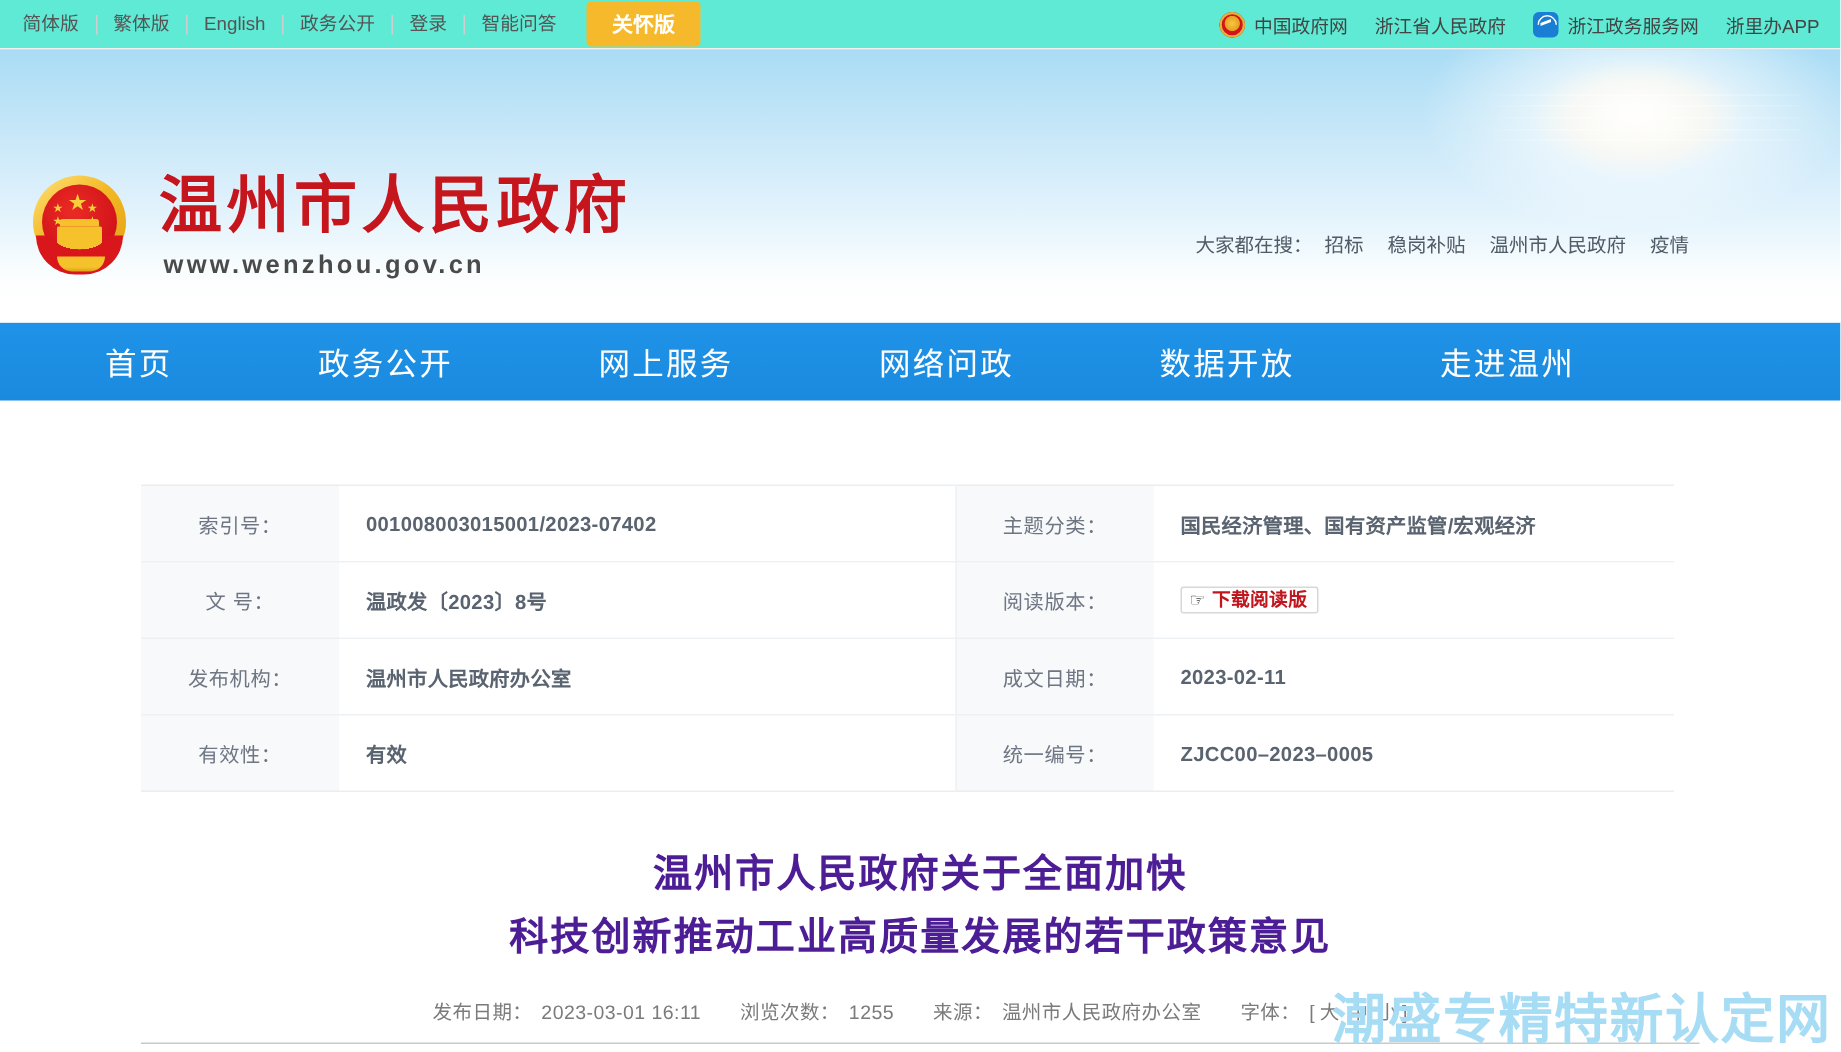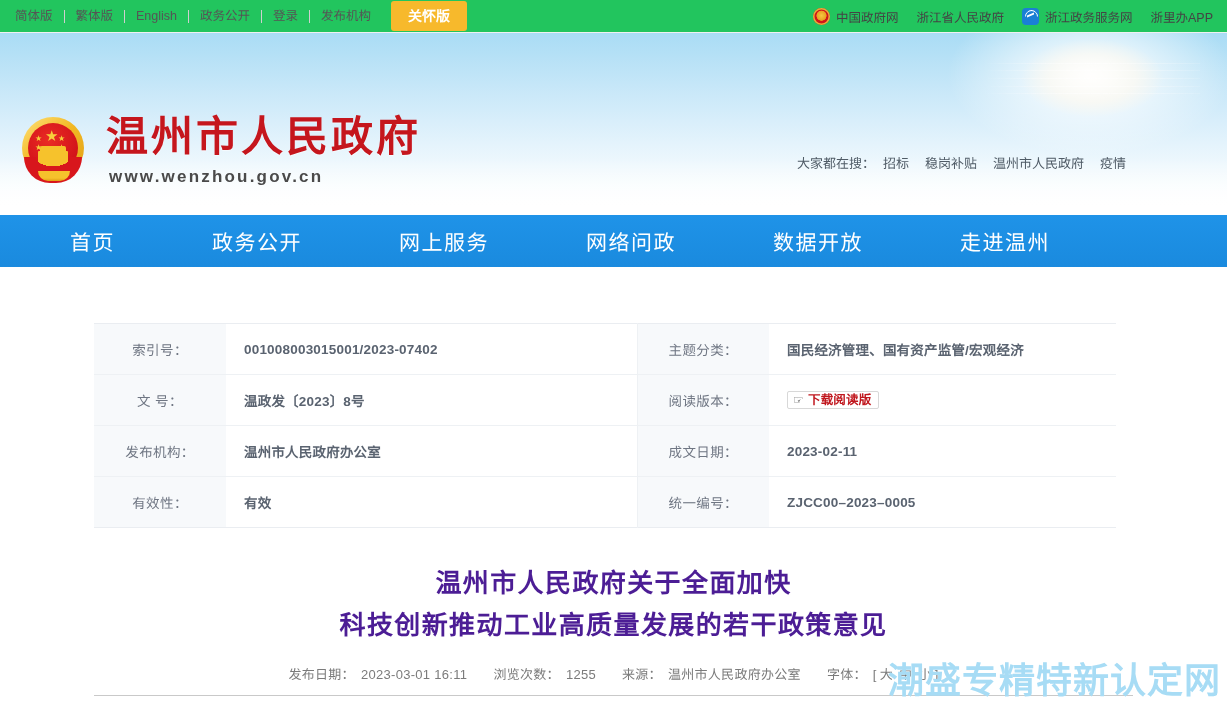--- a/index.html
+++ b/index.html
@@ -12,21 +12,21 @@
     height: 701px;
     overflow: hidden;
     background: #ffffff;
     font-family: "Liberation Sans", "DejaVu Sans", sans-serif;
     -webkit-font-smoothing: antialiased;
   }
 
   
   .topbar {
     height: 32px;
-    background: #22c55e;
+    background: #5eead4;
     display: flex;
     align-items: flex-end;
     position: relative;
     border-bottom: 1px solid #f0f0f0;
   }
   .topbar-left {
     display: flex;
     align-items: center;
     height: 32px;
     padding-left: 4px;
@@ -454,21 +454,21 @@
     <span class="tb-link">简体版</span>
     <span class="tb-sep"></span>
     <span class="tb-link">繁体版</span>
     <span class="tb-sep"></span>
     <span class="tb-link">English</span>
     <span class="tb-sep"></span>
     <span class="tb-link">政务公开</span>
     <span class="tb-sep"></span>
     <span class="tb-link">登录</span>
     <span class="tb-sep"></span>
-    <span class="tb-link">发布机构</span>
+    <span class="tb-link">智能问答</span>
     <span class="care-btn">关怀版</span>
   </div>
 
   <div class="topbar-right">
     <span class="tr-item">
       <span class="emblem-mini"></span>
       <span>中国政府网</span>
     </span>
     <span class="tr-item">
       <span>浙江省人民政府</span>

